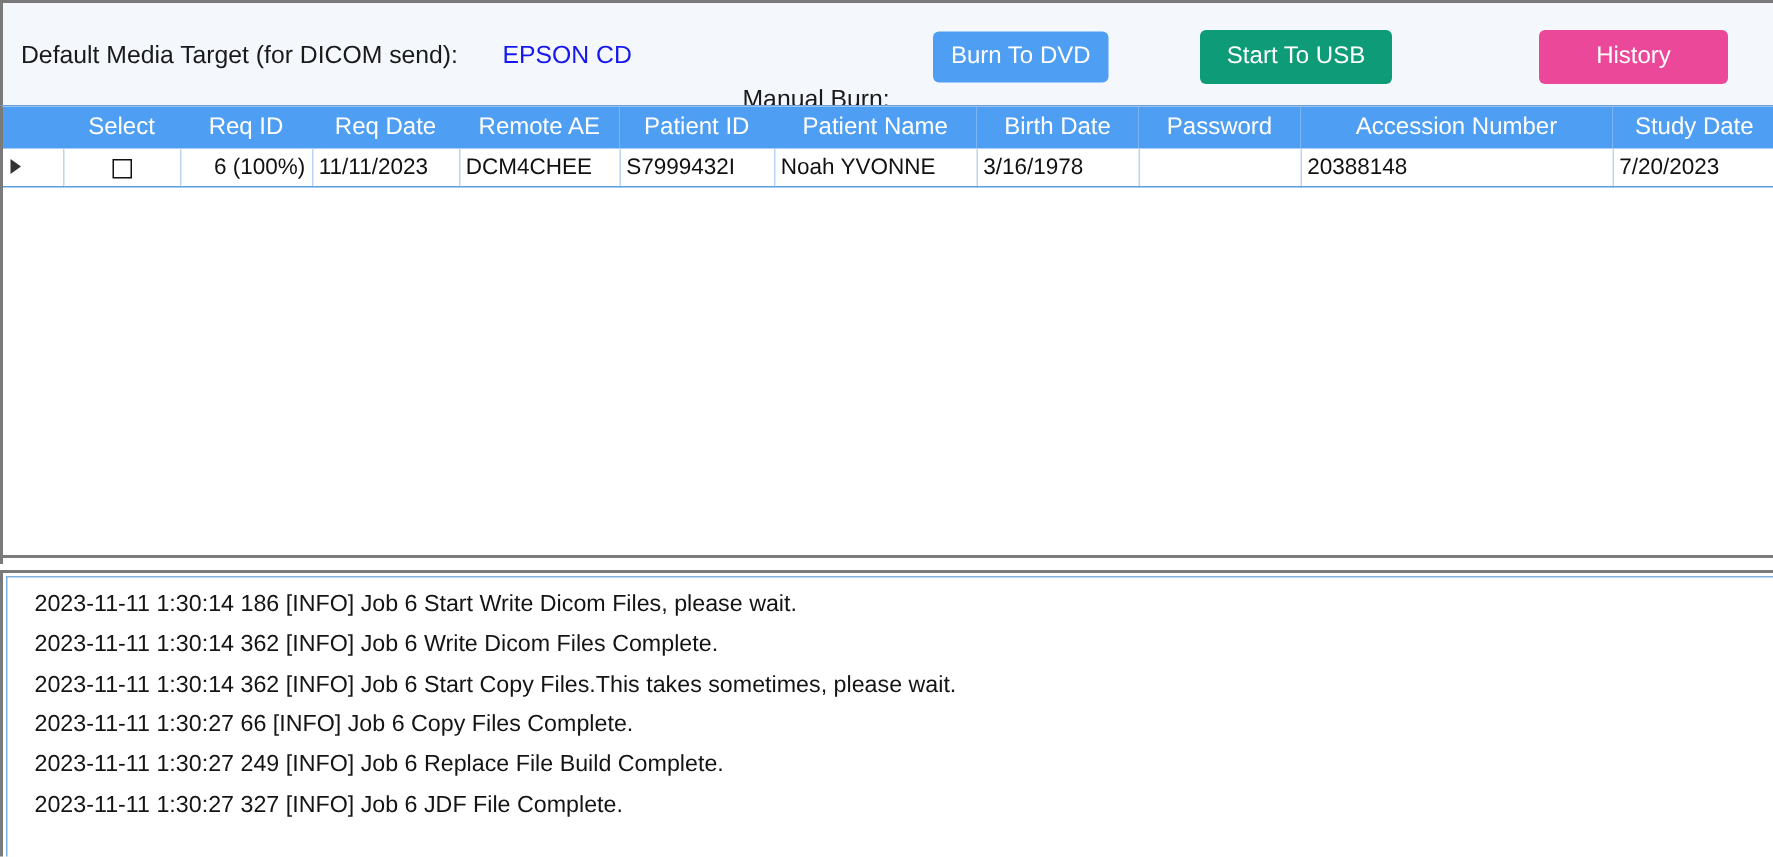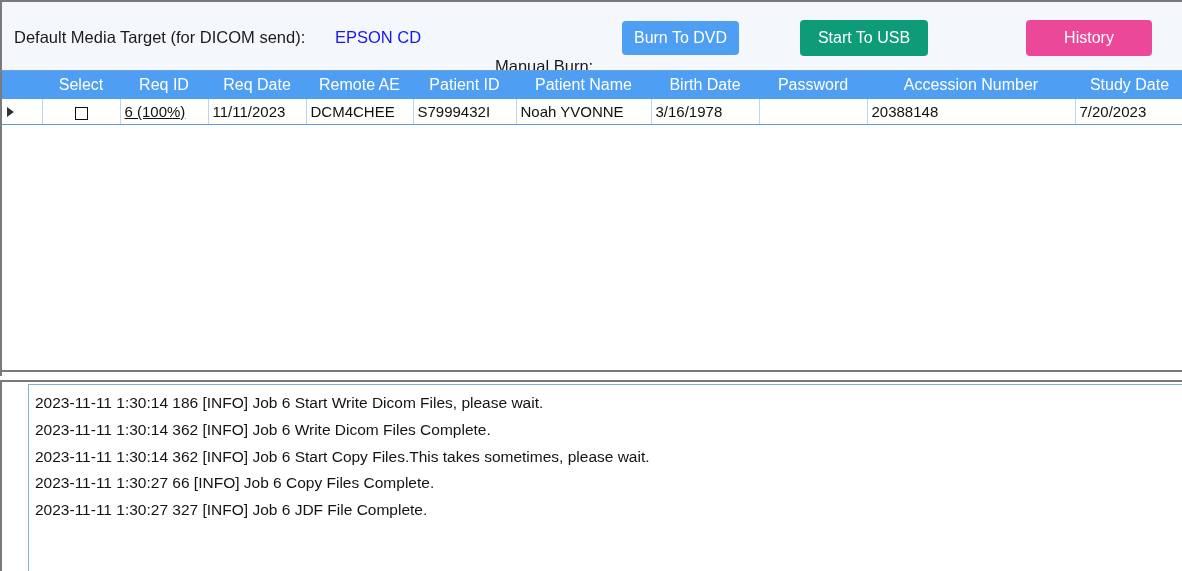--- a/index.html
+++ b/index.html
@@ -169,21 +169,21 @@
   .cb {
     display: inline-block;
     width: 13px;
     height: 13px;
     background: #ffffff;
     border: 1.5px solid #111111;
     box-sizing: border-box;
     vertical-align: middle;
     cursor: pointer;
   }
-  td.center { text-align: left; text-decoration: underline; }
+  td.center { text-align: right; }
   td.left { text-align: left; }
 
   
   col.c-rowhdr { width: 56px; }
   col.c-select { width: 78px; }
   col.c-reqid  { width: 88px; }
   col.c-reqdate{ width: 98px; }
   col.c-ae     { width: 107px; }
   col.c-pid    { width: 103px; }
   col.c-pname  { width: 135px; }
@@ -245,23 +245,22 @@
   #log-inner {
     position: absolute;
     left: 2px;
     top: 2px;
     right: 0;
     bottom: 0;
     border-left: 1px solid #7eb0e0;
     border-top: 1px solid #7eb0e0;
     background: #ffffff;
     overflow: hidden;
-    padding: 5px 0 0 6px;
-    box-sizing: border-box;
-    margin-left: 24px;
+    padding: 5px 0 0 18px;
+    box-sizing: border-box;
   }
   .log-line {
     font-size: 15.5px;
     color: #141414;
     line-height: 26.8px;
     white-space: nowrap;
   }
 </style>
 </head>
 <body>
@@ -341,15 +340,16 @@
   </div>
 </div>
 <div id="grid-bottom-edge"></div>
 
 <div id="log-panel">
   <div id="log-inner">
     <div class="log-line">2023-11-11 1:30:14 186 [INFO] Job 6 Start Write Dicom Files, please wait.</div>
     <div class="log-line">2023-11-11 1:30:14 362 [INFO] Job 6 Write Dicom Files Complete.</div>
     <div class="log-line">2023-11-11 1:30:14 362 [INFO] Job 6 Start Copy Files.This takes sometimes, please wait.</div>
     <div class="log-line">2023-11-11 1:30:27 66 [INFO] Job 6 Copy Files Complete.</div>
+    <div class="log-line">2023-11-11 1:30:27 249 [INFO] Job 6 Replace File Build Complete.</div>
     <div class="log-line">2023-11-11 1:30:27 327 [INFO] Job 6 JDF File Complete.</div>
   </div>
 </div>
 
 </body></html>

